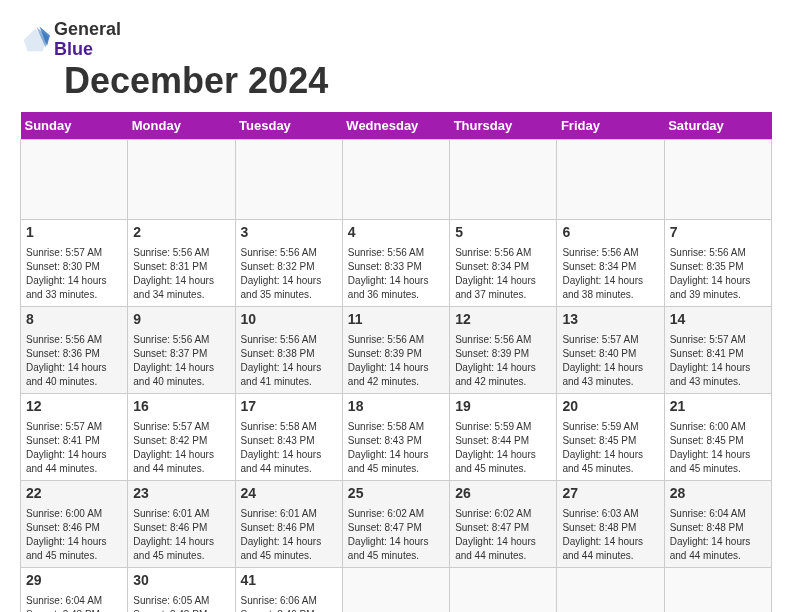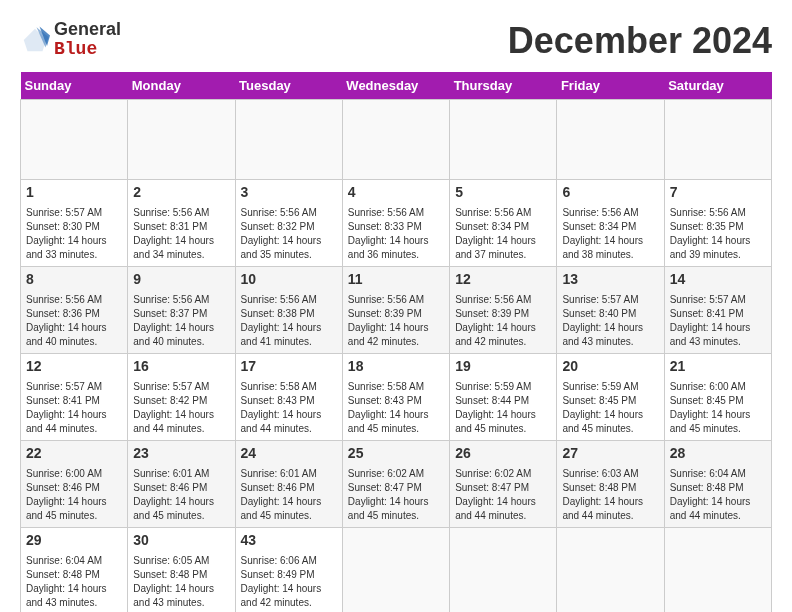--- a/index.html
+++ b/index.html
@@ -8,20 +8,21 @@
       background: #fff;
       width: 792px;
       min-height: 612px;
       padding: 20px;
     }
     .header {
       display: flex;
       justify-content: space-between;
       align-items: flex-start;
       margin-bottom: 10px;
+      flex-direction: column;
     }
     .logo {
       display: flex;
       align-items: center;
       gap: 4px;
     }
     .logo-text {
       font-size: 18px;
       font-weight: bold;
       color: #333;
@@ -83,21 +84,21 @@
 
 <div class="header">
   <div class="logo">
     <svg class="logo-icon" viewBox="0 0 40 40">
       <polygon points="20,5 35,20 30,35 10,35 5,20" fill="#2a6db5" opacity="0.15"></polygon>
       <polygon points="22,3 38,16 34,30" fill="#2a6db5" opacity="0.5"></polygon>
       <polygon points="26,2 40,14 36,28" fill="#2a6db5" opacity="0.8"></polygon>
     </svg>
     <div class="logo-text">
       <div>General</div>
-      <div style="color:#b91c1c;font-family:Liberation Mono, monospace;">Blue</div>
+      <div style="color:#4c1d95;">Blue</div>
     </div>
   </div>
   <div class="title-block">
     <div class="month-title">December 2024</div>
   </div>
 </div>
 
 <table class="calendar">
   <thead>
     <tr>
@@ -333,21 +334,21 @@
 and 43 minutes.</div>
         </td>
         <td>
           <span class="day-num">30</span>
           <div class="day-info" style="white-space: pre-line;">Sunrise: 6:05 AM
 Sunset: 8:48 PM
 Daylight: 14 hours
 and 43 minutes.</div>
         </td>
         <td>
-          <span class="day-num">43</span>
+          <span class="day-num">41</span>
           <div class="day-info" style="white-space: pre-line;">Sunrise: 6:06 AM
 Sunset: 8:49 PM
 Daylight: 14 hours
 and 42 minutes.</div>
         </td>
         <td class="empty-cell"></td>
         <td class="empty-cell"></td>
         <td class="empty-cell"></td>
         <td class="empty-cell"></td>
       </tr>

